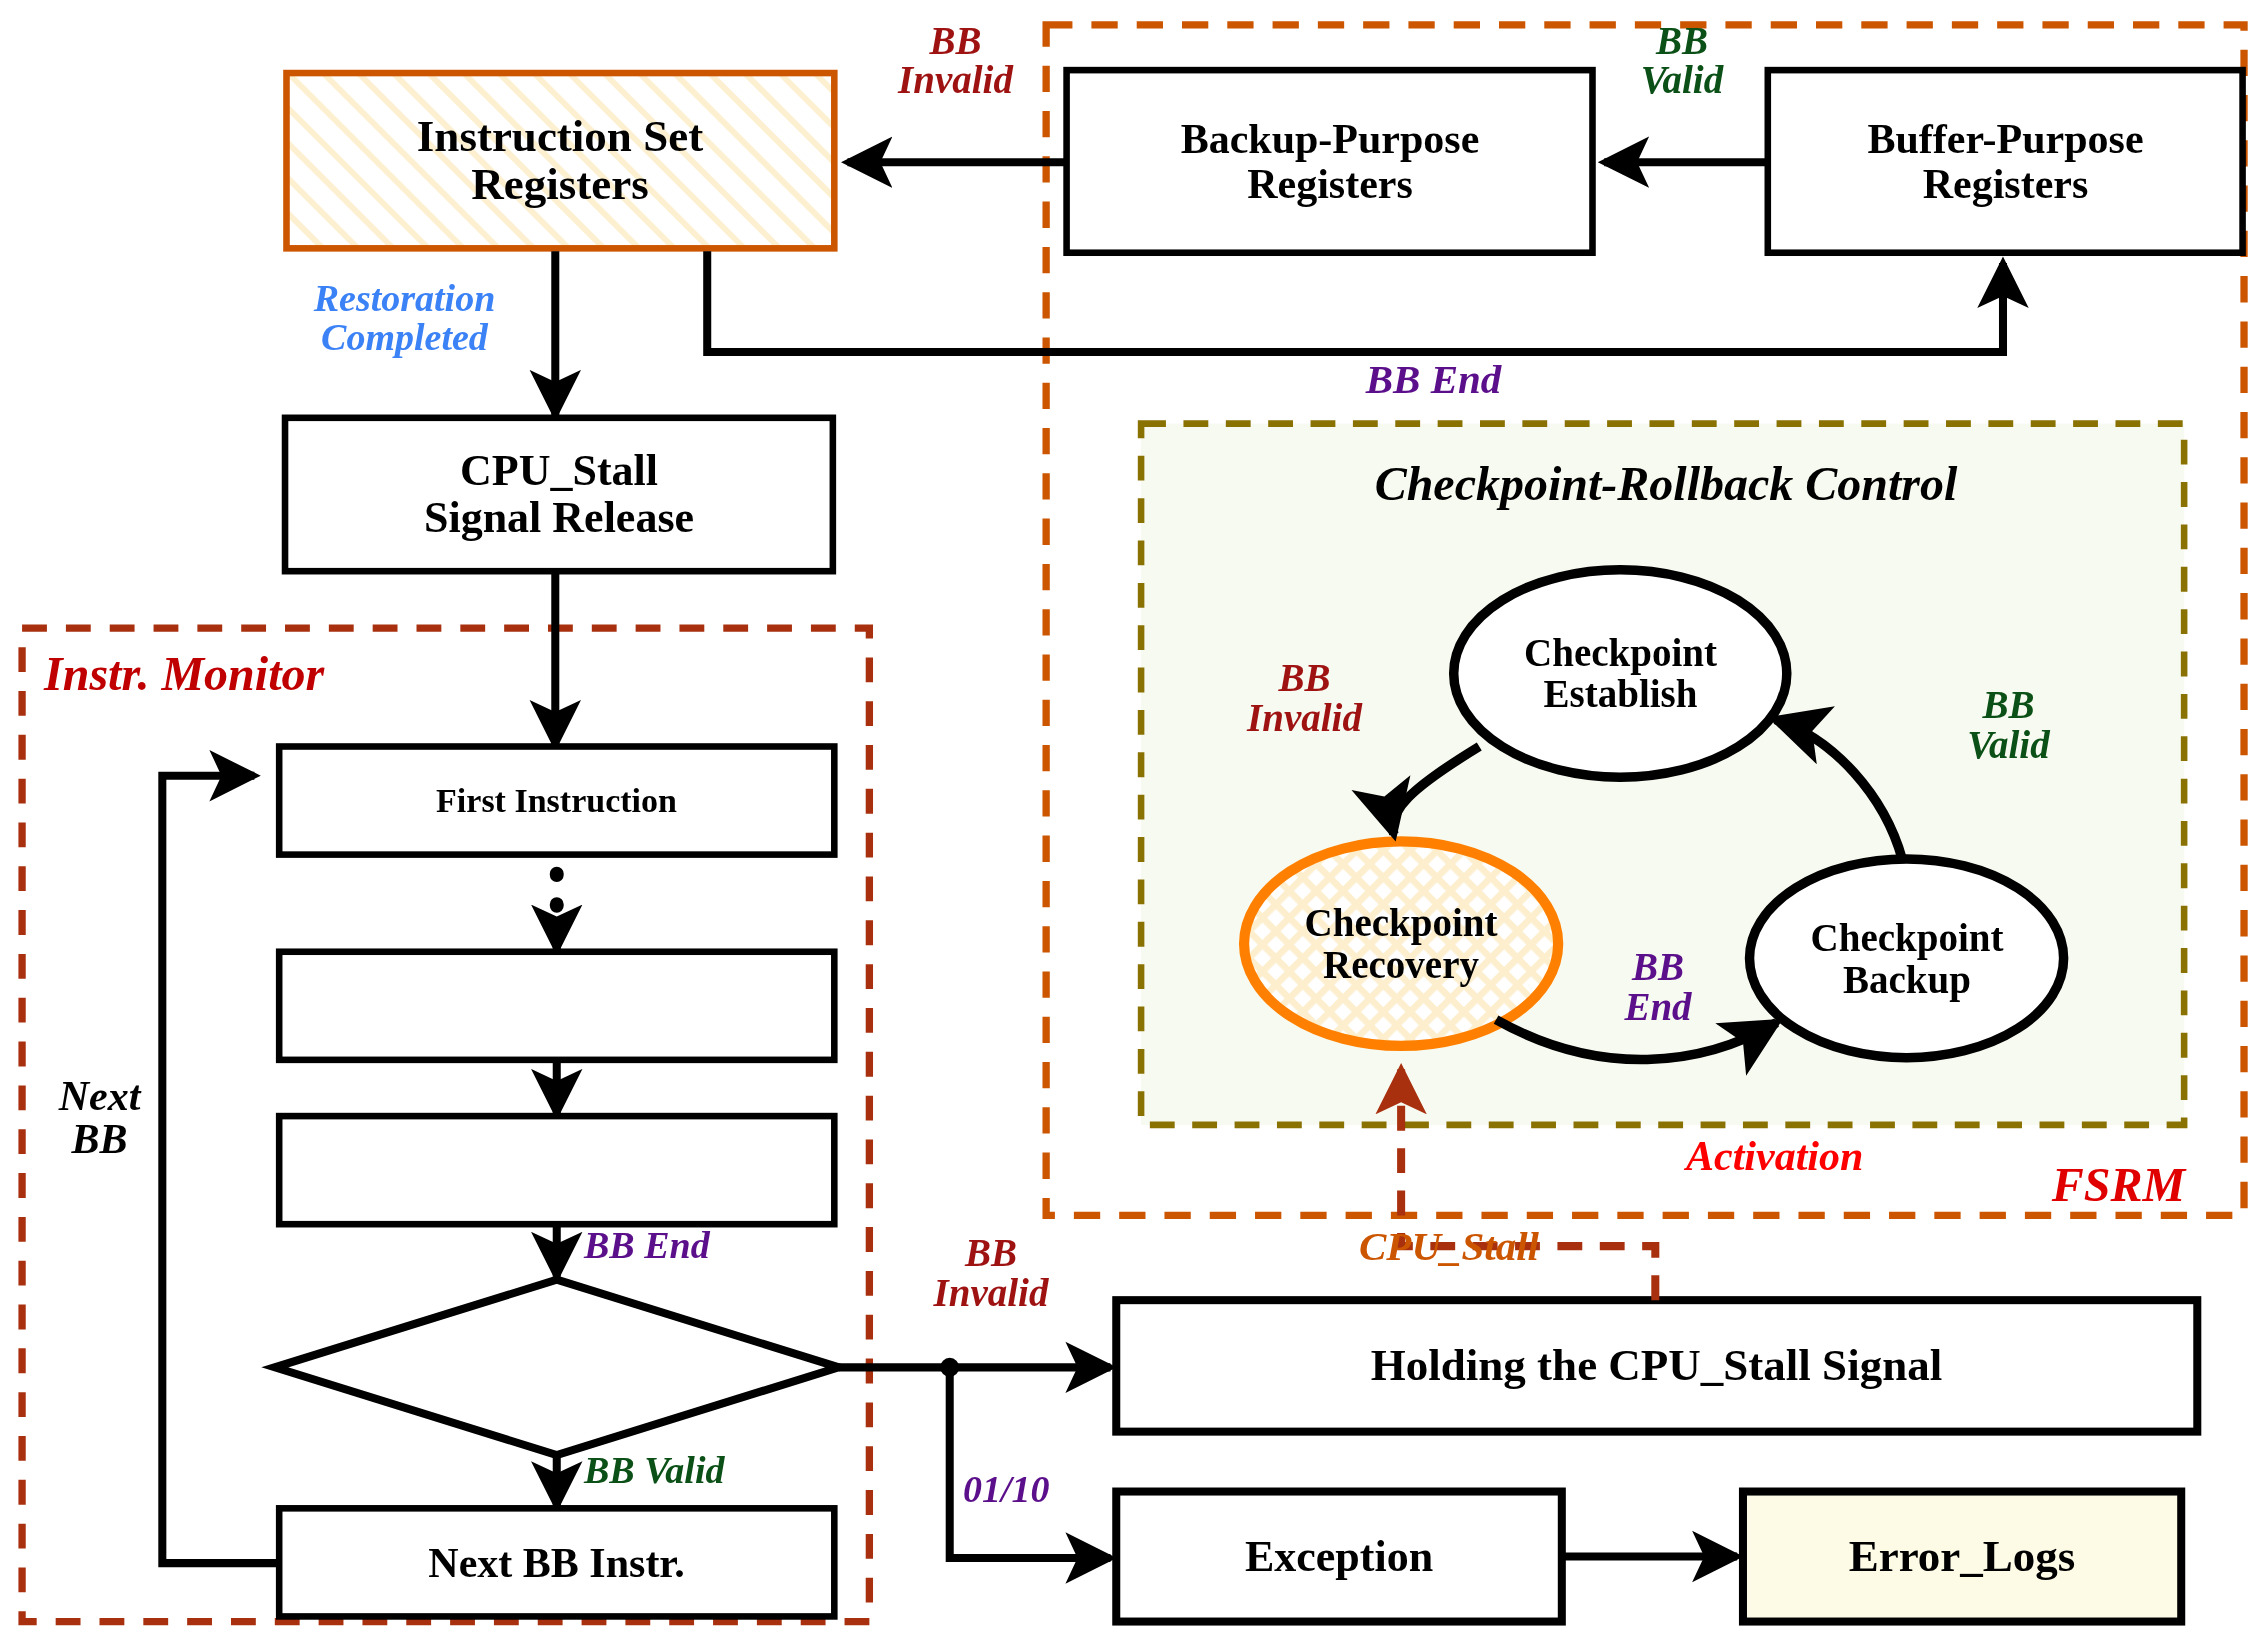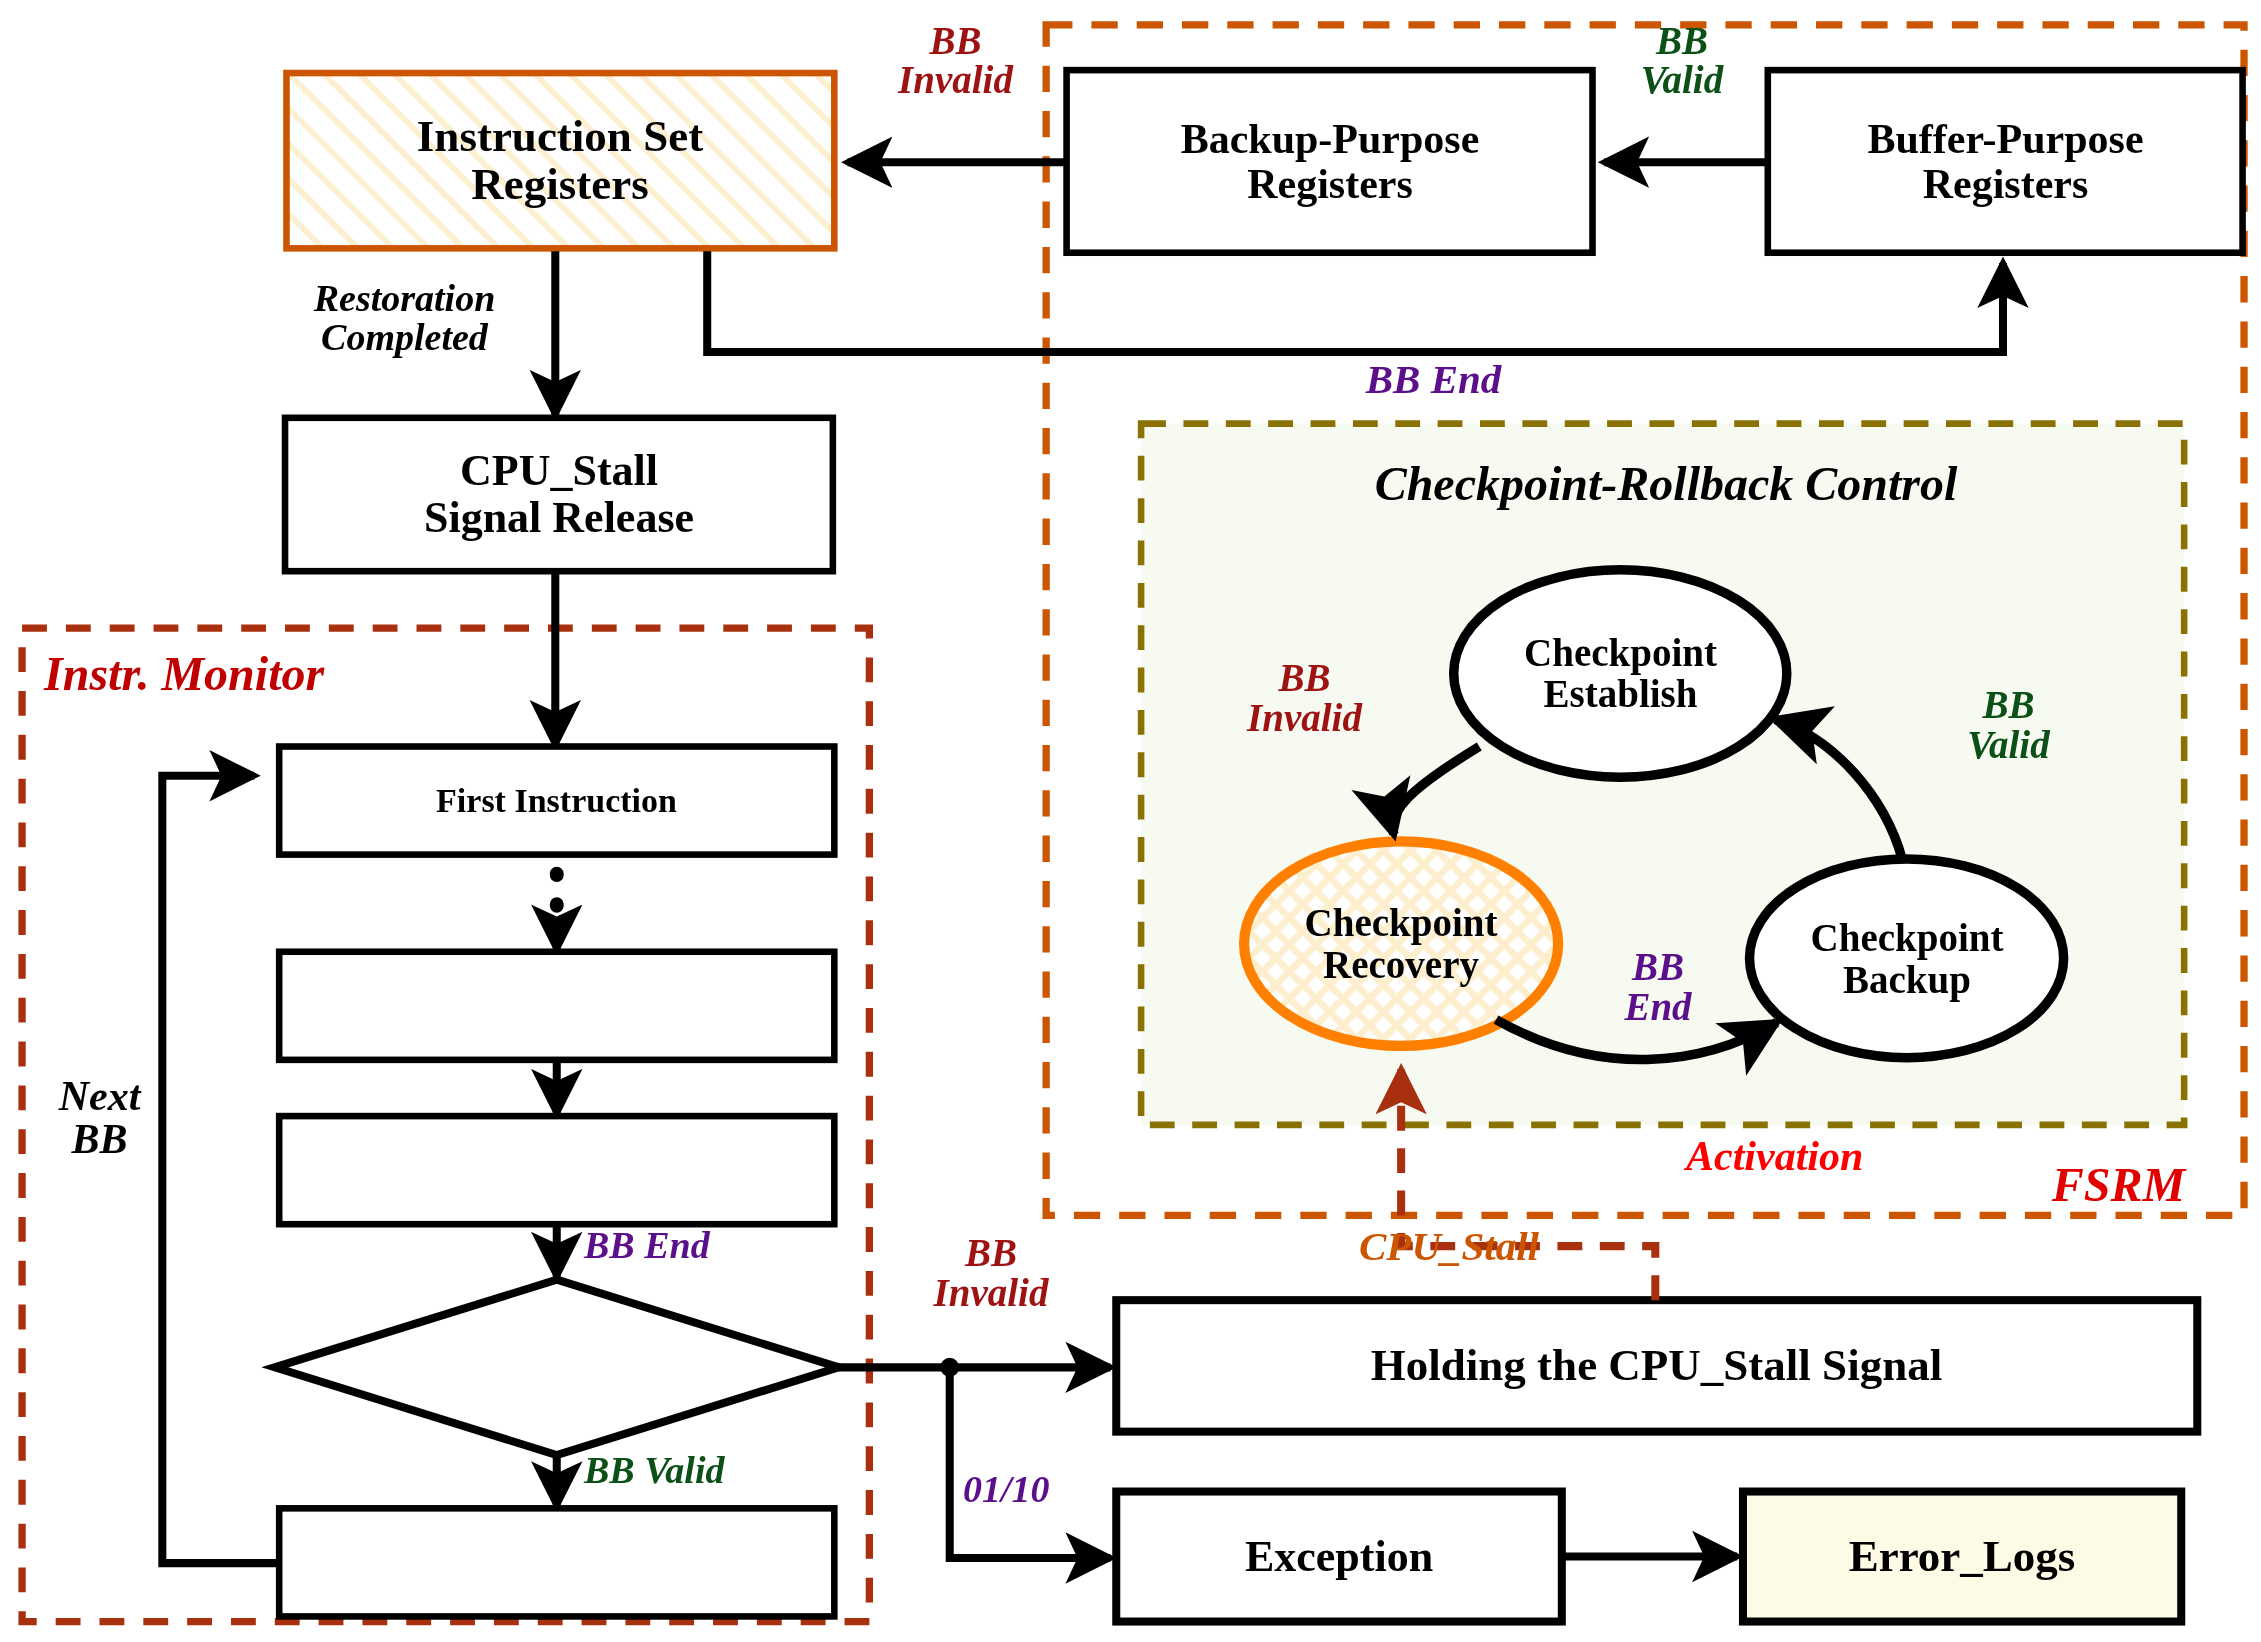--- a/index.html
+++ b/index.html
@@ -113,20 +113,21 @@
   </div>
 
   <div class="boxtext" style="left:285px;top:418px;width:548px;height:153px;font-size:44px;">
     <div>
       <div>CPU_Stall</div>
       <div>Signal Release</div>
     </div>
   </div>
 
   <div class="boxtext" style="left:279px;top:747px;width:555px;height:108px;font-size:34px;">First Instruction</div>
+  <div class="boxtext" style="left:279px;top:1509px;width:555px;height:108px;font-size:42px;">Next BB Instr.</div>
   <div class="boxtext" style="left:1116px;top:1300px;width:1081px;height:132px;font-size:45px;">Holding the CPU_Stall Signal</div>
   <div class="boxtext" style="left:1116px;top:1492px;width:446px;height:130px;font-size:44px;">Exception</div>
   <div class="boxtext" style="left:1743px;top:1492px;width:438px;height:130px;font-size:45px;">Error_Logs</div>
 
   <div class="boxtext" style="left:1454px;top:584px;width:333px;height:178px;font-size:39px;">
     <div>
       <div>Checkpoint</div>
       <div>Establish</div>
     </div>
   </div>
@@ -144,21 +145,21 @@
   </div>
 
   <div class="lbl" style="left:1169px;top:460px;width:994px;font-size:48px;color:#000;">Checkpoint-Rollback Control</div>
   <div class="lbl" style="left:44px;top:650px;width:453px;font-size:48px;color:#c00000;text-align:left;">Instr. Monitor</div>
   <div class="lbl" style="left:2016px;top:1161px;width:205px;font-size:48px;color:#e00000;">FSRM</div>
 
   <div class="lbl" style="left:864px;top:20.5px;width:183px;font-size:39px;color:#9e1212;">BB
 Invalid</div>
   <div class="lbl" style="left:1596px;top:20.5px;width:172px;font-size:39px;color:#0b5016;">BB
 Valid</div>
-  <div class="lbl" style="left:257px;top:279px;width:295px;font-size:38px;color:#000000;">Restoration
+  <div class="lbl" style="left:257px;top:279px;width:295px;font-size:38px;color:#3b82f6;">Restoration
 Completed</div>
   <div class="lbl" style="left:1324px;top:359px;width:219px;font-size:41px;color:#5b0f8b;">BB End</div>
   <div class="lbl" style="left:28px;top:1075px;width:143px;font-size:42px;color:#000;">Next
 BB</div>
   <div class="lbl" style="left:584px;top:1226px;width:205px;font-size:38px;color:#5b0f8b;text-align:left;">BB End</div>
   <div class="lbl" style="left:584px;top:1451px;width:241px;font-size:38px;color:#0b5016;text-align:left;">BB Valid</div>
   <div class="lbl" style="left:896px;top:1233px;width:190px;font-size:39px;color:#9e1212;">BB
 Invalid</div>
   <div class="lbl" style="left:1213px;top:658px;width:183px;font-size:39px;color:#9e1212;">BB
 Invalid</div>

